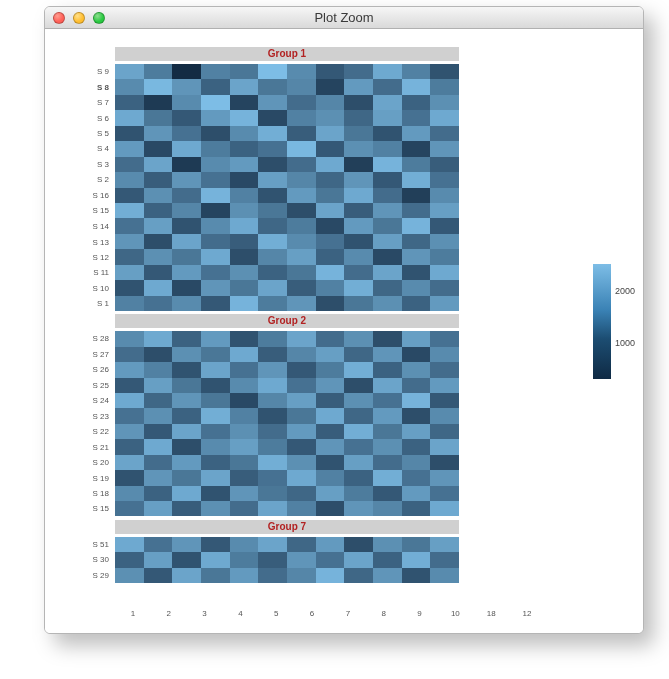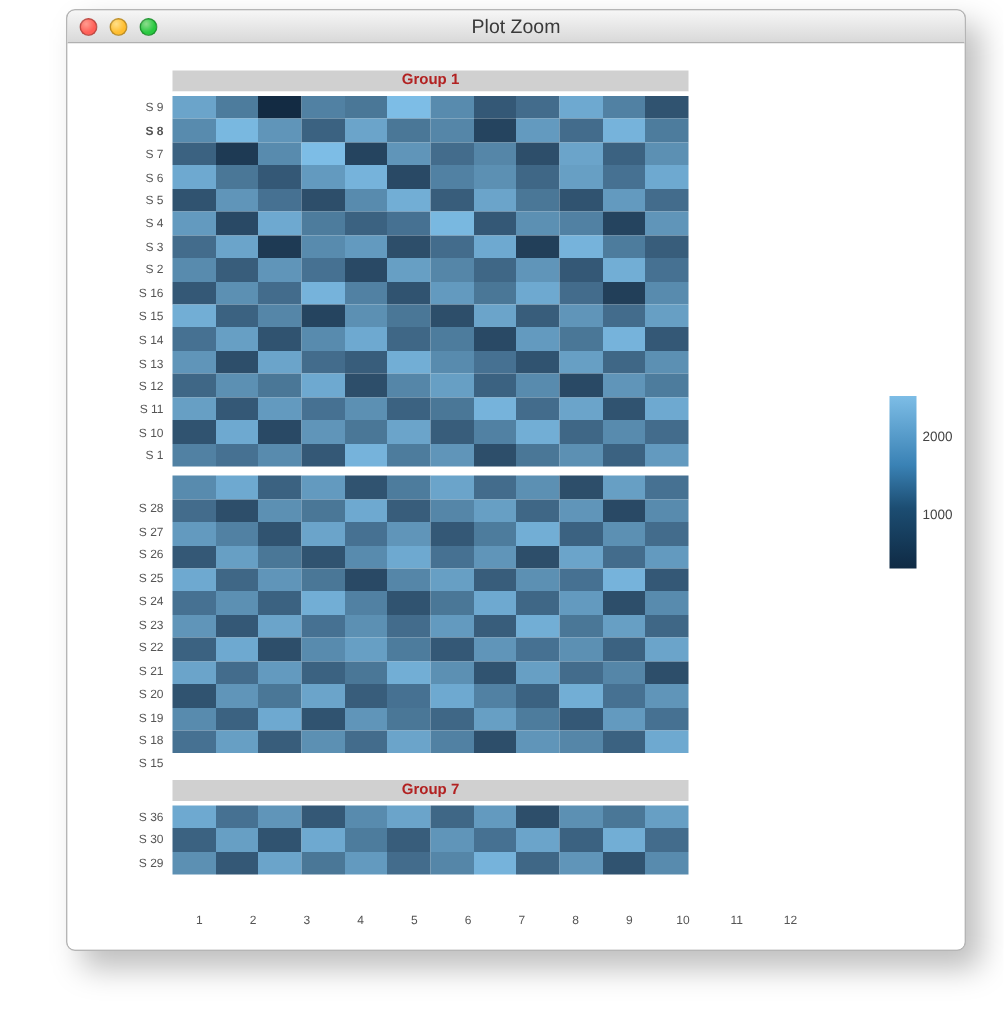--- a/index.html
+++ b/index.html
@@ -150,21 +150,21 @@
         <div class="row-label" style="top: 315.129px; height: 15.4516px;">S 26</div>
         <div class="row-label" style="top: 330.581px; height: 15.4516px;">S 25</div>
         <div class="row-label" style="top: 346.032px; height: 15.4516px;">S 24</div>
         <div class="row-label" style="top: 361.484px; height: 15.4516px;">S 23</div>
         <div class="row-label" style="top: 376.935px; height: 15.4516px;">S 22</div>
         <div class="row-label" style="top: 392.387px; height: 15.4516px;">S 21</div>
         <div class="row-label" style="top: 407.839px; height: 15.4516px;">S 20</div>
         <div class="row-label" style="top: 423.29px; height: 15.4516px;">S 19</div>
         <div class="row-label" style="top: 438.742px; height: 15.4516px;">S 18</div>
         <div class="row-label" style="top: 454.194px; height: 15.4516px;">S 15</div>
-        <div class="row-label" style="top: 489.645px; height: 15.4516px;">S 36</div>
+        <div class="row-label" style="top: 489.645px; height: 15.4516px;">S 51</div>
         <div class="row-label" style="top: 505.097px; height: 15.4516px;">S 30</div>
         <div class="row-label" style="top: 520.548px; height: 15.4516px;">S 29</div>
       </div>
     <div class="panel-stack" id="panels">
         <div class="facet" style="top: 0px;">
           <div class="strip">Group 1</div>
           <div class="strip-gap"></div>
           <div class="heatmap">
             <div class="hrow" style="height: 15.4516px;">
               <div class="hcell" style="background: rgb(107, 164, 202);"></div>
@@ -386,20 +386,21 @@
               <div class="hcell" style="background: rgb(96, 149, 185);"></div>
               <div class="hcell" style="background: rgb(45, 78, 106);"></div>
               <div class="hcell" style="background: rgb(74, 119, 151);"></div>
               <div class="hcell" style="background: rgb(92, 144, 179);"></div>
               <div class="hcell" style="background: rgb(59, 98, 129);"></div>
               <div class="hcell" style="background: rgb(99, 154, 191);"></div>
             </div>
           </div>
         </div>
         <div class="facet" style="top: 267.226px;">
+          <div class="strip">Group 2</div>
           <div class="strip-gap"></div>
           <div class="heatmap">
             <div class="hrow" style="height: 15.4516px;">
               <div class="hcell" style="background: rgb(88, 139, 174);"></div>
               <div class="hcell" style="background: rgb(110, 169, 208);"></div>
               <div class="hcell" style="background: rgb(59, 98, 129);"></div>
               <div class="hcell" style="background: rgb(99, 154, 191);"></div>
               <div class="hcell" style="background: rgb(48, 83, 112);"></div>
               <div class="hcell" style="background: rgb(77, 124, 157);"></div>
               <div class="hcell" style="background: rgb(107, 164, 202);"></div>
@@ -618,21 +619,21 @@
         <div class="x-tick">1</div>
         <div class="x-tick">2</div>
         <div class="x-tick">3</div>
         <div class="x-tick">4</div>
         <div class="x-tick">5</div>
         <div class="x-tick">6</div>
         <div class="x-tick">7</div>
         <div class="x-tick">8</div>
         <div class="x-tick">9</div>
         <div class="x-tick">10</div>
-        <div class="x-tick">11</div>
+        <div class="x-tick">18</div>
         <div class="x-tick">12</div>
       </div>
     <div class="legend">
       <div class="legend-bar"></div>
       <div class="legend-tick" style="top:22px">2000</div>
       <div class="legend-tick" style="top:74px">1000</div>
     </div>
   </div>
 </div>
 

